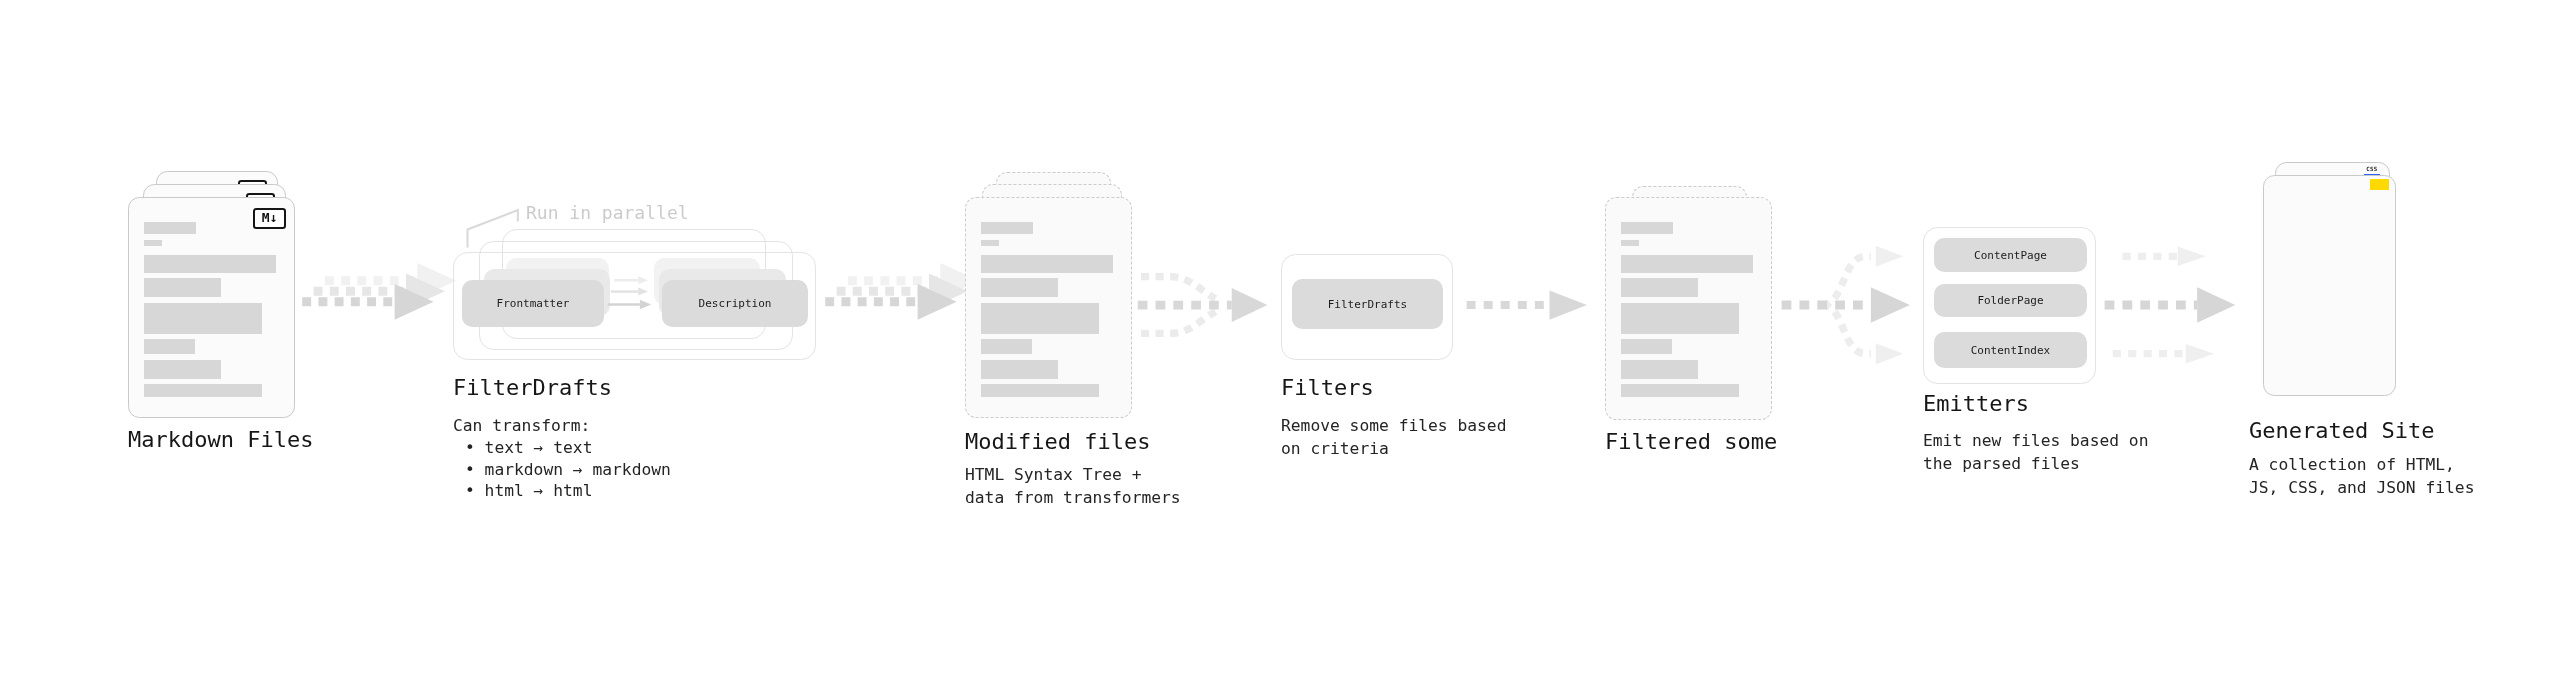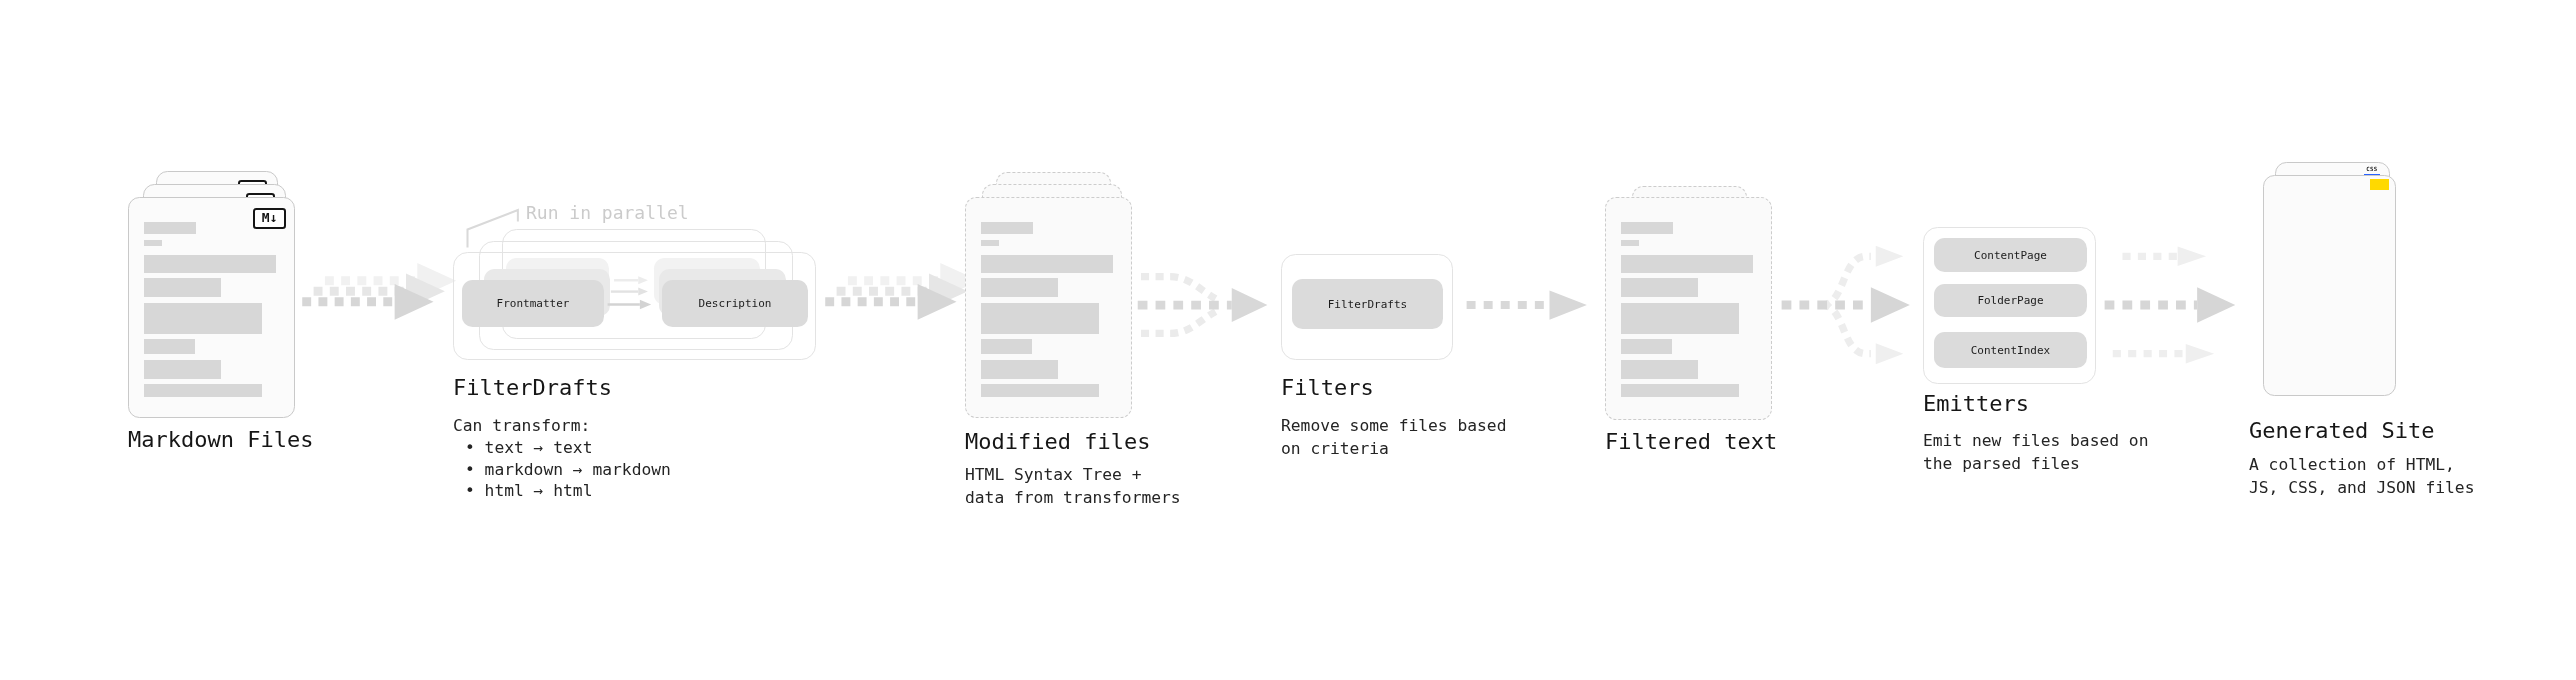--- a/index.html
+++ b/index.html
@@ -220,21 +220,21 @@
       <i class="bar b1"></i>
         <i class="bar b2"></i>
         <i class="bar b3"></i>
         <i class="bar b4"></i>
         <i class="bar b5"></i>
         <i class="bar b6"></i>
         <i class="bar b7"></i>
         <i class="bar b8"></i>
     </div>
   </div>
-  <div class="stage-label" style="left:1605px;top:429px;">Filtered text</div>
+  <div class="stage-label" style="left:1605px;top:429px;">Filtered some</div>
 
   <svg style="left:1780px;top:244px;" width="142" height="122" viewBox="0 0 175 150">
     <g stroke="#ededed" fill="#efefef">
       <path d="M 52,75 C 80,75 76,15 106,15 H 112" stroke-width="9" stroke-dasharray="10 8" fill="none"></path>
       <polygon points="118,2 152,15 118,28" stroke="none"></polygon>
     </g>
     <g stroke="#ededed" fill="#efefef">
       <path d="M 52,75 C 80,75 76,135 106,135 H 112" stroke-width="9" stroke-dasharray="10 8" fill="none"></path>
       <polygon points="118,122 152,135 118,148" stroke="none"></polygon>
     </g>

